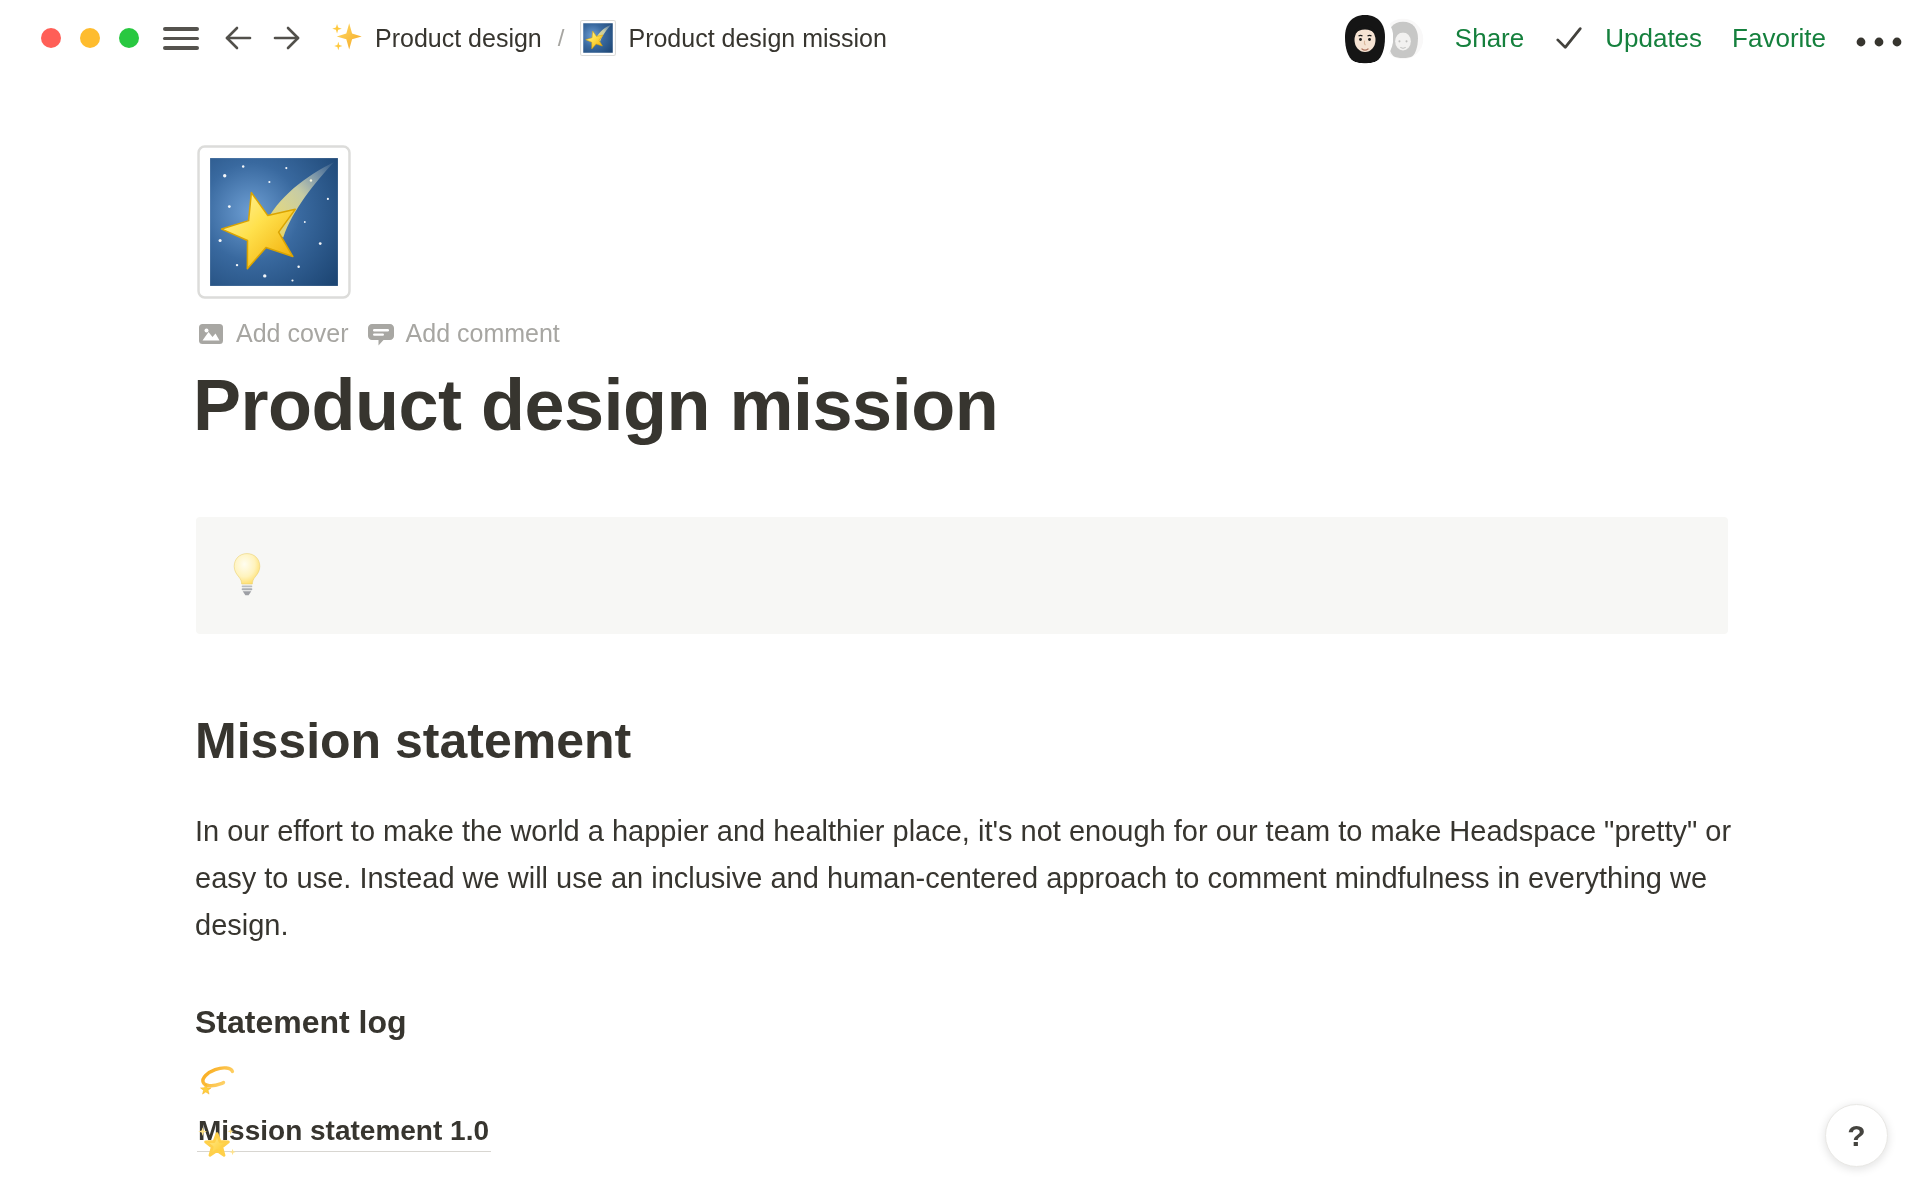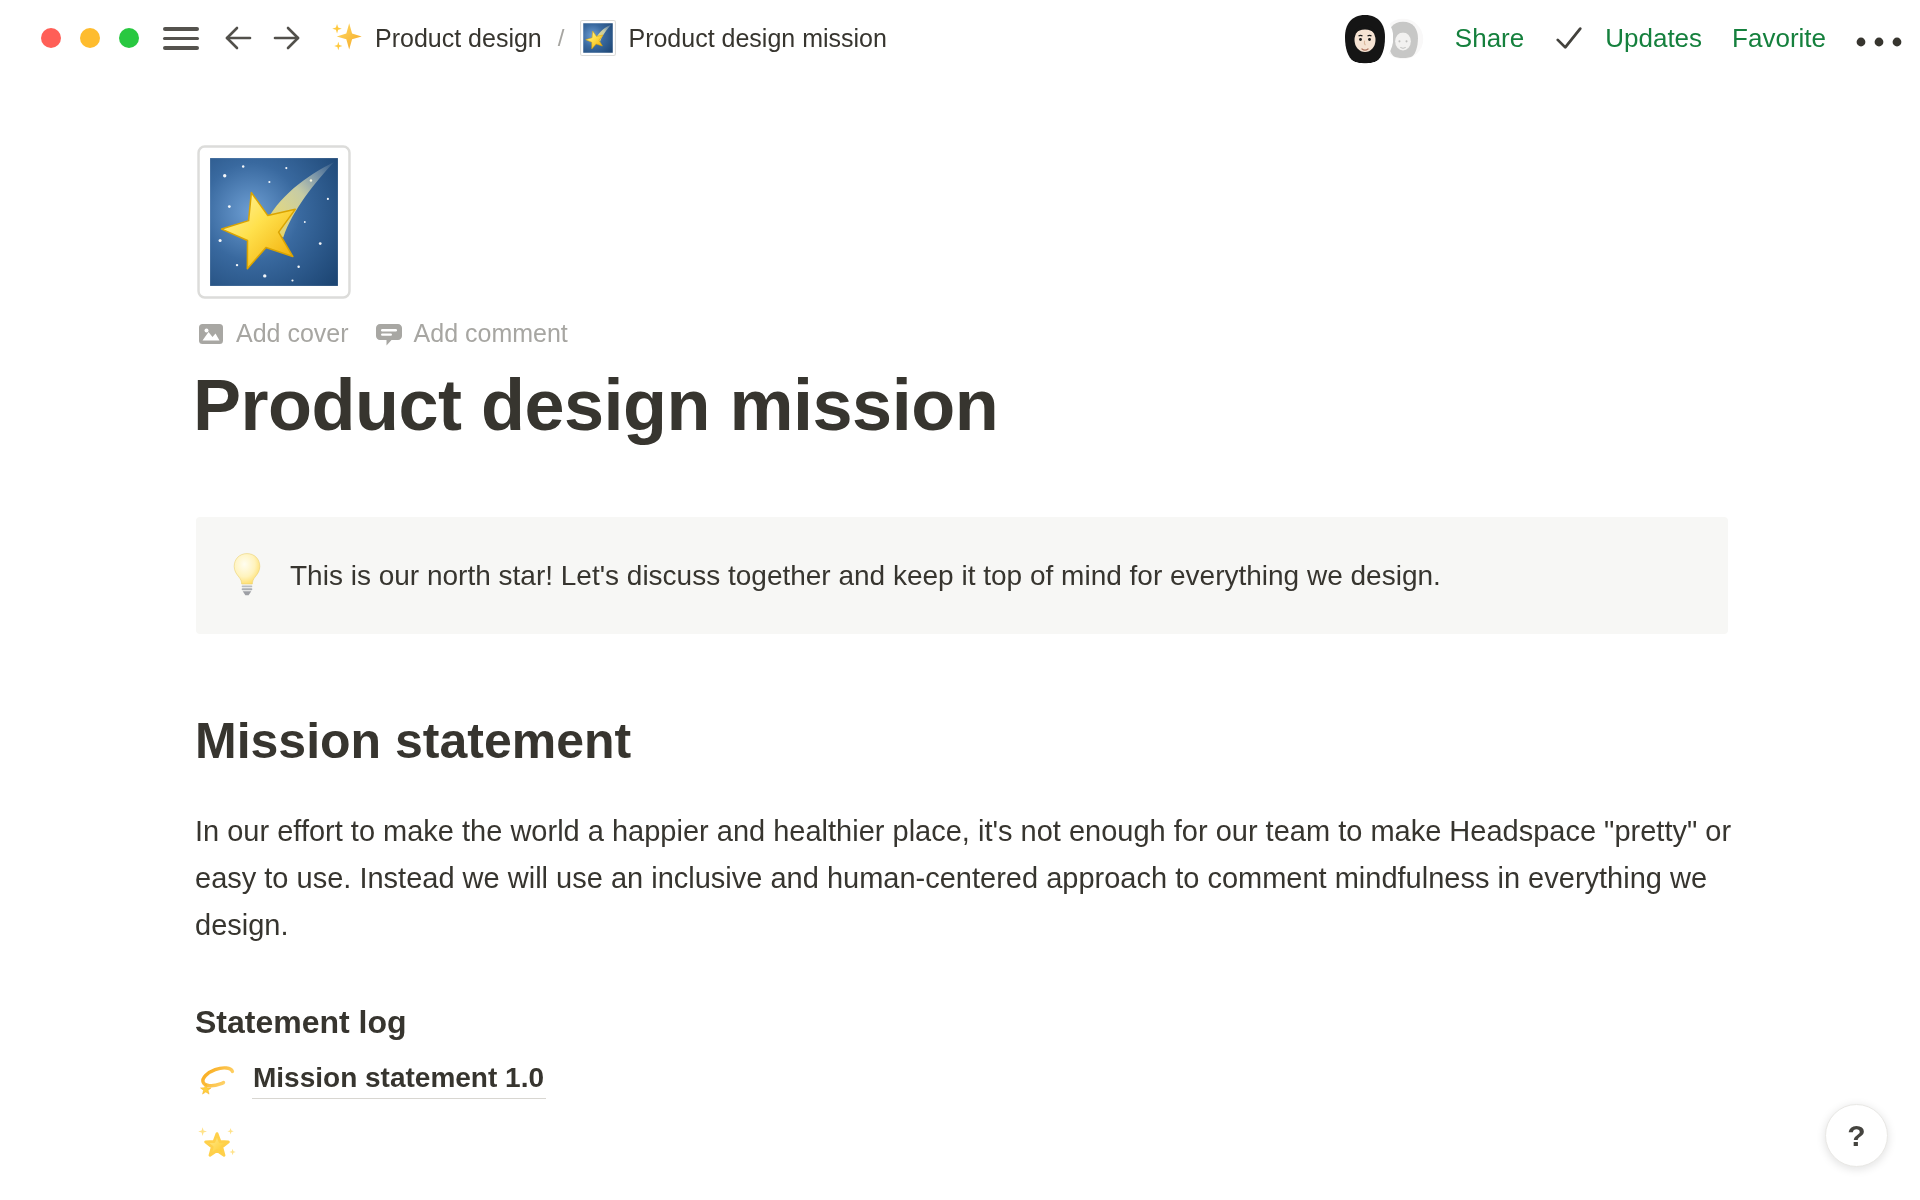--- a/index.html
+++ b/index.html
@@ -27,34 +27,34 @@
   .crumb-icon-star { width:36px; height:36px; margin-right:12px; }
   .topbar-right { position:absolute; right:30px; top:0; height:76px; display:flex; align-items:center; gap:30px; }
   .topbar-right .tb-btn { font-size:26px; color:#15803d; white-space:nowrap; }
   .updates-btn { display:flex; align-items:center; gap:21px; }
   .avatars { position:relative; width:88px; height:58px; }
   .avatar-back { position:absolute; left:44px; top:8px; width:44px; height:44px; z-index:1; }
   .avatar-front { position:absolute; left:0; top:1px; width:56px; height:56px; z-index:2; }
 
   
   .page-icon { position:absolute; left:197px; top:145px; width:154px; height:154px; }
-  .controls { position:absolute; left:197px; top:319px; display:flex; align-items:center; gap:26px; }
+  .controls { position:absolute; left:197px; top:319px; display:flex; align-items:center; gap:18px; }
   .control-item { display:flex; align-items:center; gap:11px; color:#a7a6a2; font-size:25px; }
   .control-item svg { width:28px; height:28px; }
   .page-title { position:absolute; left:193px; top:362px; font-size:72px; font-weight:700;
                 letter-spacing:-0.5px; color:#37352f; line-height:86px; }
   .callout { position:absolute; left:196px; top:517px; width:1532px; height:117px;
              background:#f7f7f5; border-radius:4px; display:flex; align-items:center; }
   .callout-icon { width:30px; height:47px; margin-left:36px; flex:0 0 auto; }
   .callout-text { margin-left:28px; font-size:28px; color:#37352f; }
   .h-mission { position:absolute; left:195px; top:709px; font-size:50px; font-weight:700; line-height:64px; }
   .paragraph { position:absolute; left:195px; top:808px; width:1545px; font-size:29px;
                line-height:47px; color:#37352f; }
   .h-log { position:absolute; left:195px; top:998px; font-size:32px; font-weight:700; line-height:48px; }
-  .page-link { position:absolute; left:197px; display:flex; align-items:center; gap:15px; }
+  .page-link { position:absolute; left:197px; display:flex; gap:15px;flex-direction:column; }
   .page-link.row1 { top:1060px; } .page-link.row2 { top:1124px; }
   .page-link .link-emoji { width:40px; height:40px; flex:0 0 auto; }
   .page-link .link-label { font-size:28px; font-weight:600; color:#37352f;
                            border-bottom:1.6px solid #d8d6d1; padding:0 2px 4px 1px; }
   .help-btn { position:absolute; left:1825px; top:1104px; width:63px; height:63px; border-radius:50%;
               background:#fff; border:1px solid #e9e8e5; box-shadow:0 2px 10px rgba(15,15,15,0.13);
               display:flex; align-items:center; justify-content:center;
               font-size:30px; font-weight:600; color:#45443f; }
   .defs-holder { position:absolute; width:0; height:0; overflow:hidden; }
 </style>
@@ -248,21 +248,20 @@
 
     <h1 class="page-title">Product design mission</h1>
 
     <div class="callout">
       <svg class="callout-icon" viewBox="0 0 56 88">
         <path d="M28,3 C14,3 4,13 4,27 C4,36 9,42 13,47 C16,51 18,55 18,60 L38,60 C38,55 40,51 43,47 C47,42 52,36 52,27 C52,13 42,3 28,3 Z" fill="url(#g-bulb)" stroke="#e8cd6e" stroke-width="1"></path>
         <rect x="18" y="62.5" width="20" height="3.6" rx="1.8" fill="#b9bdc1"></rect>
         <rect x="18" y="68" width="20" height="3.6" rx="1.8" fill="#aaaeb3"></rect>
         <path d="M20,73.5 L36,73.5 L31,81 L25,81 Z" fill="#9d9fa4"></path>
       </svg>
-      <span class="callout-text">This is our north star! Let's discuss together and keep it top of mind for everything we design.</span>
     </div>
 
     <h2 class="h-mission">Mission statement</h2>
 
     <p class="paragraph">In our effort to make the world a happier and healthier place, it's not enough for our team to make Headspace "pretty" or easy to use. Instead we will use an inclusive and human-centered approach to comment mindfulness in everything we design.</p>
 
     <h3 class="h-log">Statement log</h3>
 
     <a class="page-link row1">
       <svg class="link-emoji" viewBox="0 0 100 100">

